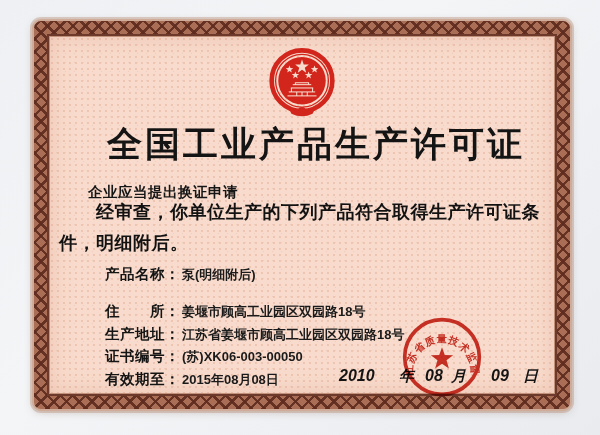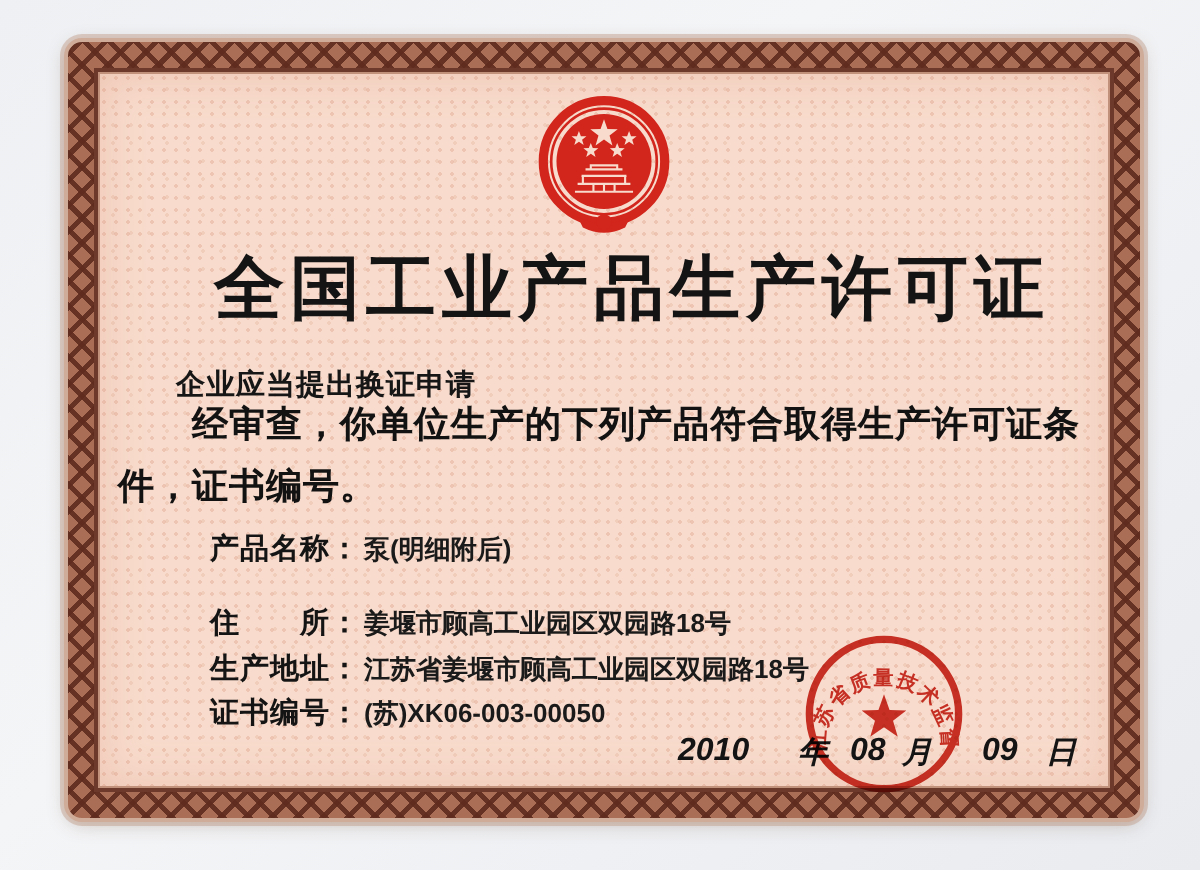--- a/index.html
+++ b/index.html
@@ -109,33 +109,36 @@
         <path d="M30 67 h40"></path>
         <path d="M28 73 h44"></path>
         <path d="M40 56 v-3 h20 v3"></path>
         <path d="M34 61 v6 M66 61 v6 M42 67 v6 M50 67 v6 M58 67 v6"></path>
       </g>
     </svg>
 
     <div class="abs title">全国工业产品生产许可证</div>
 
     <div class="abs company">企业应当提出换证申请</div>
-    <div class="abs body-text">经审查，你单位生产的下列产品符合取得生产许可证条件，证书编号。</div>
+    <div class="abs body-text">经审查，你单位生产的下列产品符合取得生产许可证条件，明细附后。</div>
 
     <div class="abs field-row row-0">
       <span class="flabel">产品名称：</span><span class="fvalue">泵(明细附后)</span>
     </div>
     <div class="abs field-row row-1">
       <span class="flabel">住　　所：</span><span class="fvalue">姜堰市顾高工业园区双园路18号</span>
     </div>
     <div class="abs field-row row-2">
       <span class="flabel">生产地址：</span><span class="fvalue">江苏省姜堰市顾高工业园区双园路18号</span>
     </div>
     <div class="abs field-row row-3">
       <span class="flabel">证书编号：</span><span class="fvalue">(苏)XK06-003-00050</span>
+    </div>
+    <div class="abs field-row row-4">
+      <span class="flabel">有效期至：</span><span class="fvalue">2015年08月08日</span>
     </div>
 
     <span class="abs date-part d-num dx-year">2010</span>
     <span class="abs date-part d-unit dx-yu">年</span>
     <span class="abs date-part d-num dx-month">08</span>
     <span class="abs date-part d-unit dx-mu">月</span>
     <span class="abs date-part d-num dx-day">09</span>
     <span class="abs date-part d-unit dx-du">日</span>
 
 

